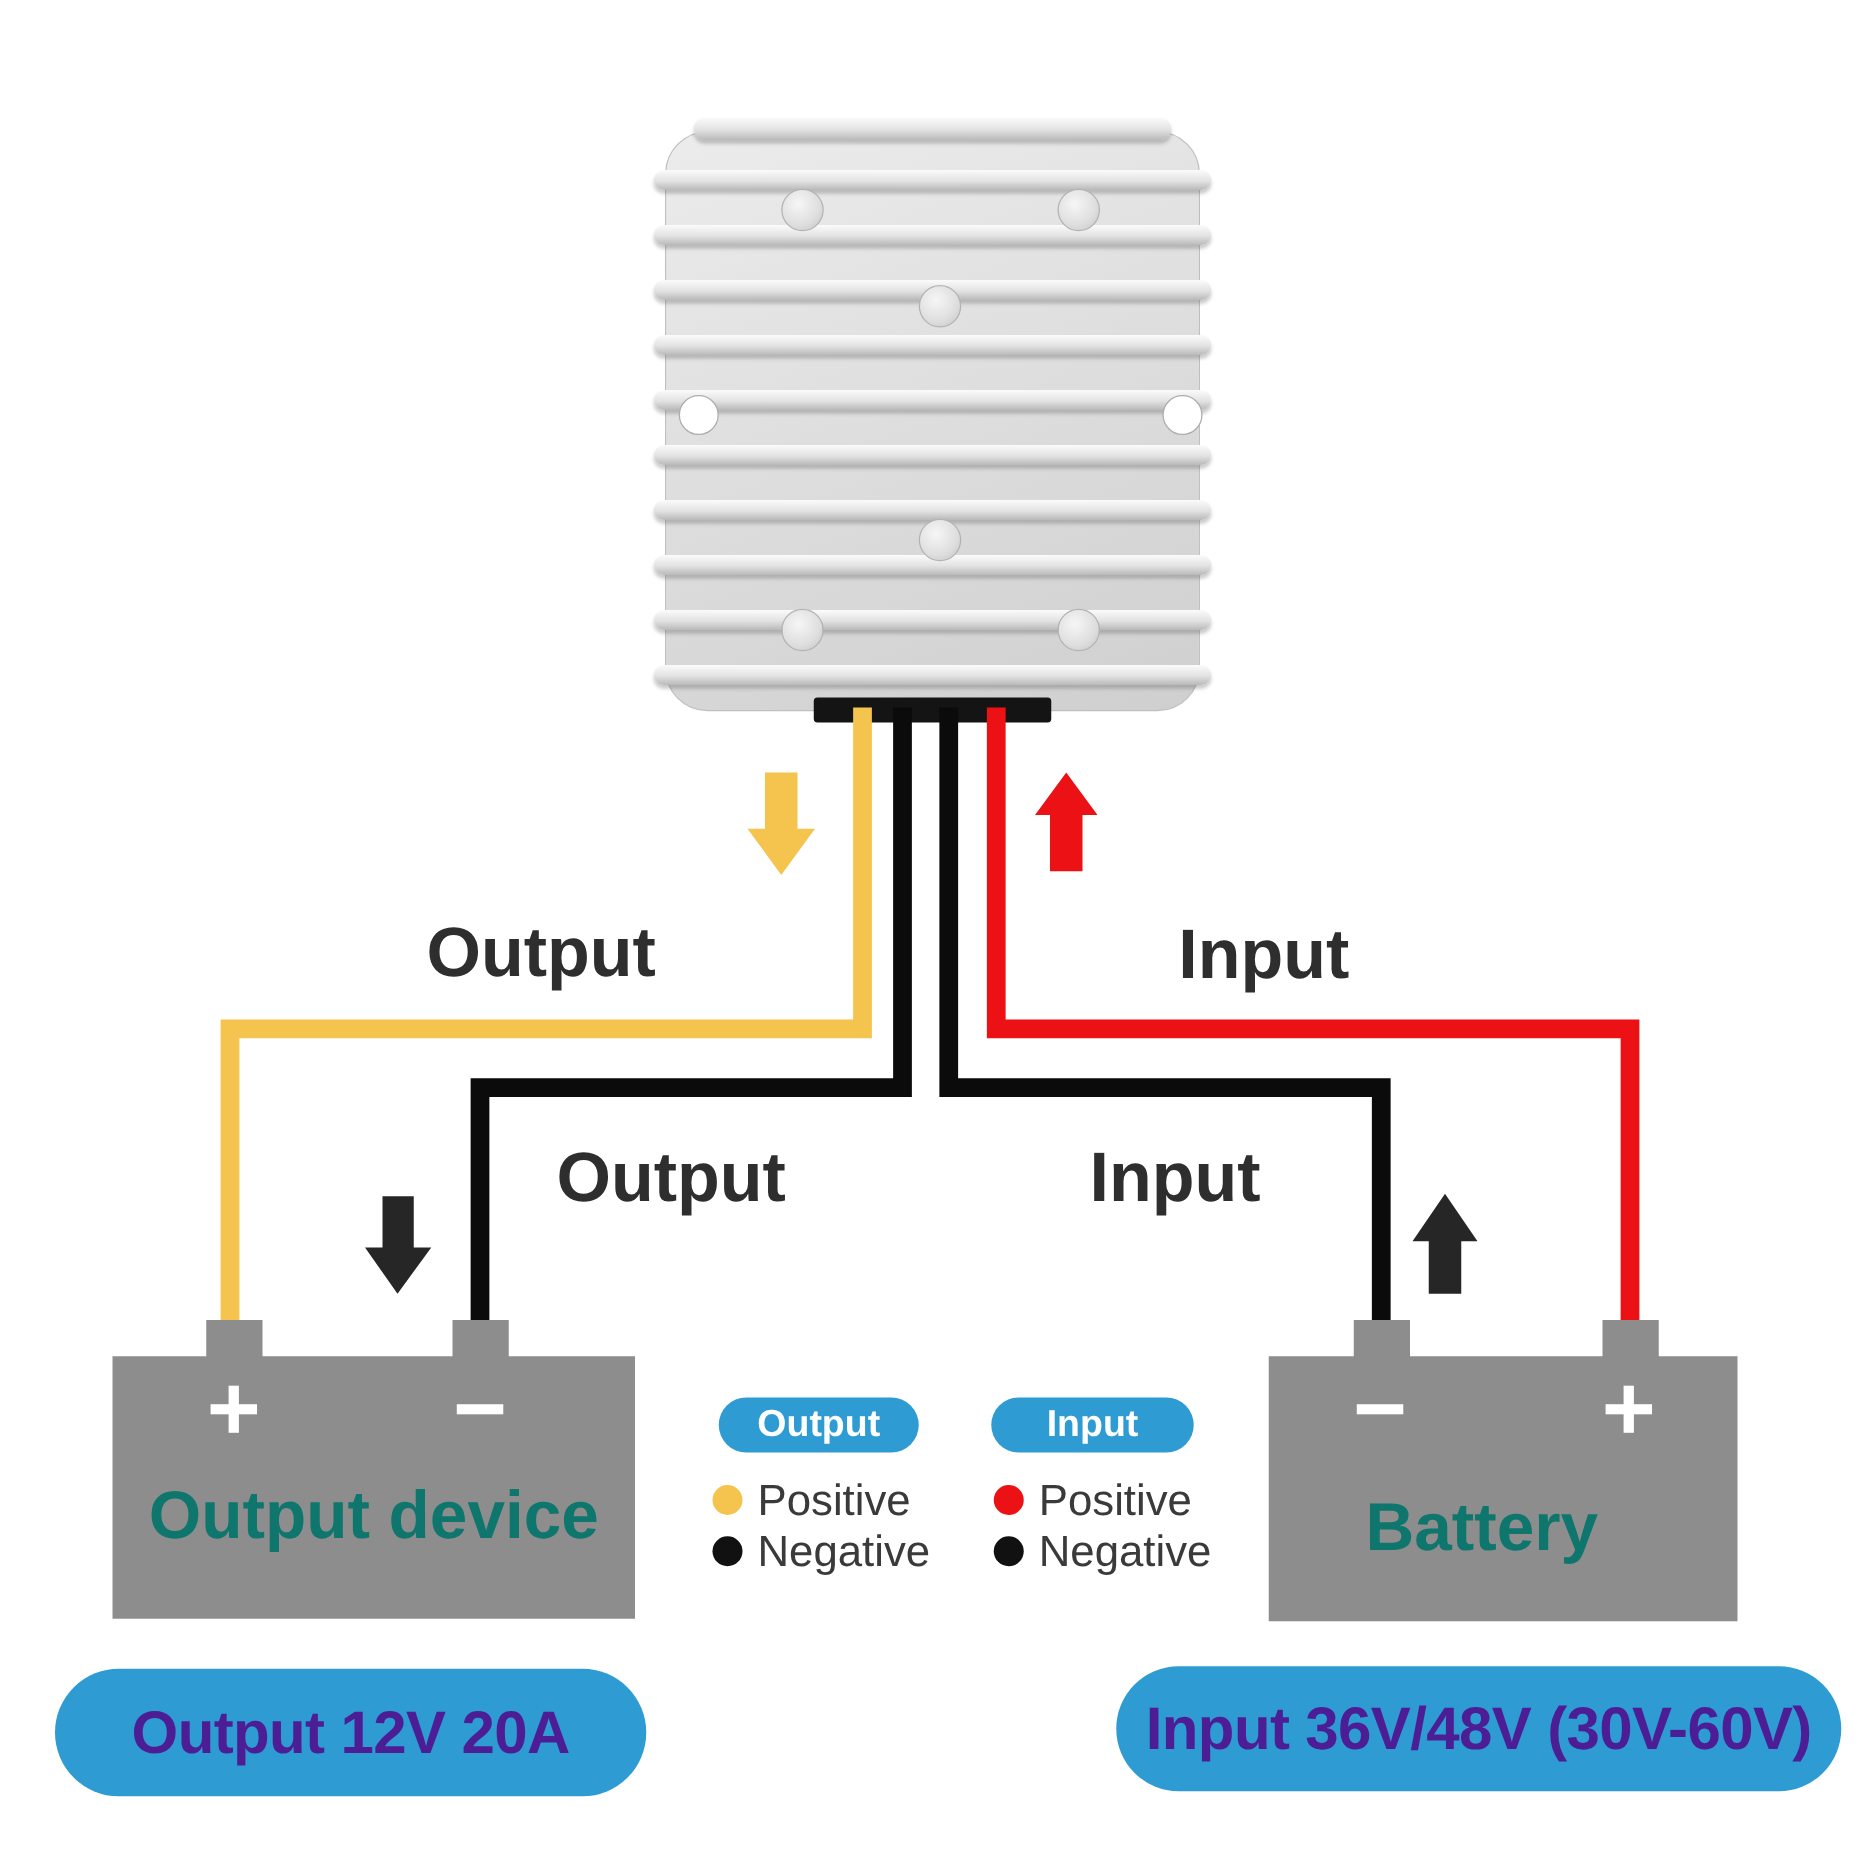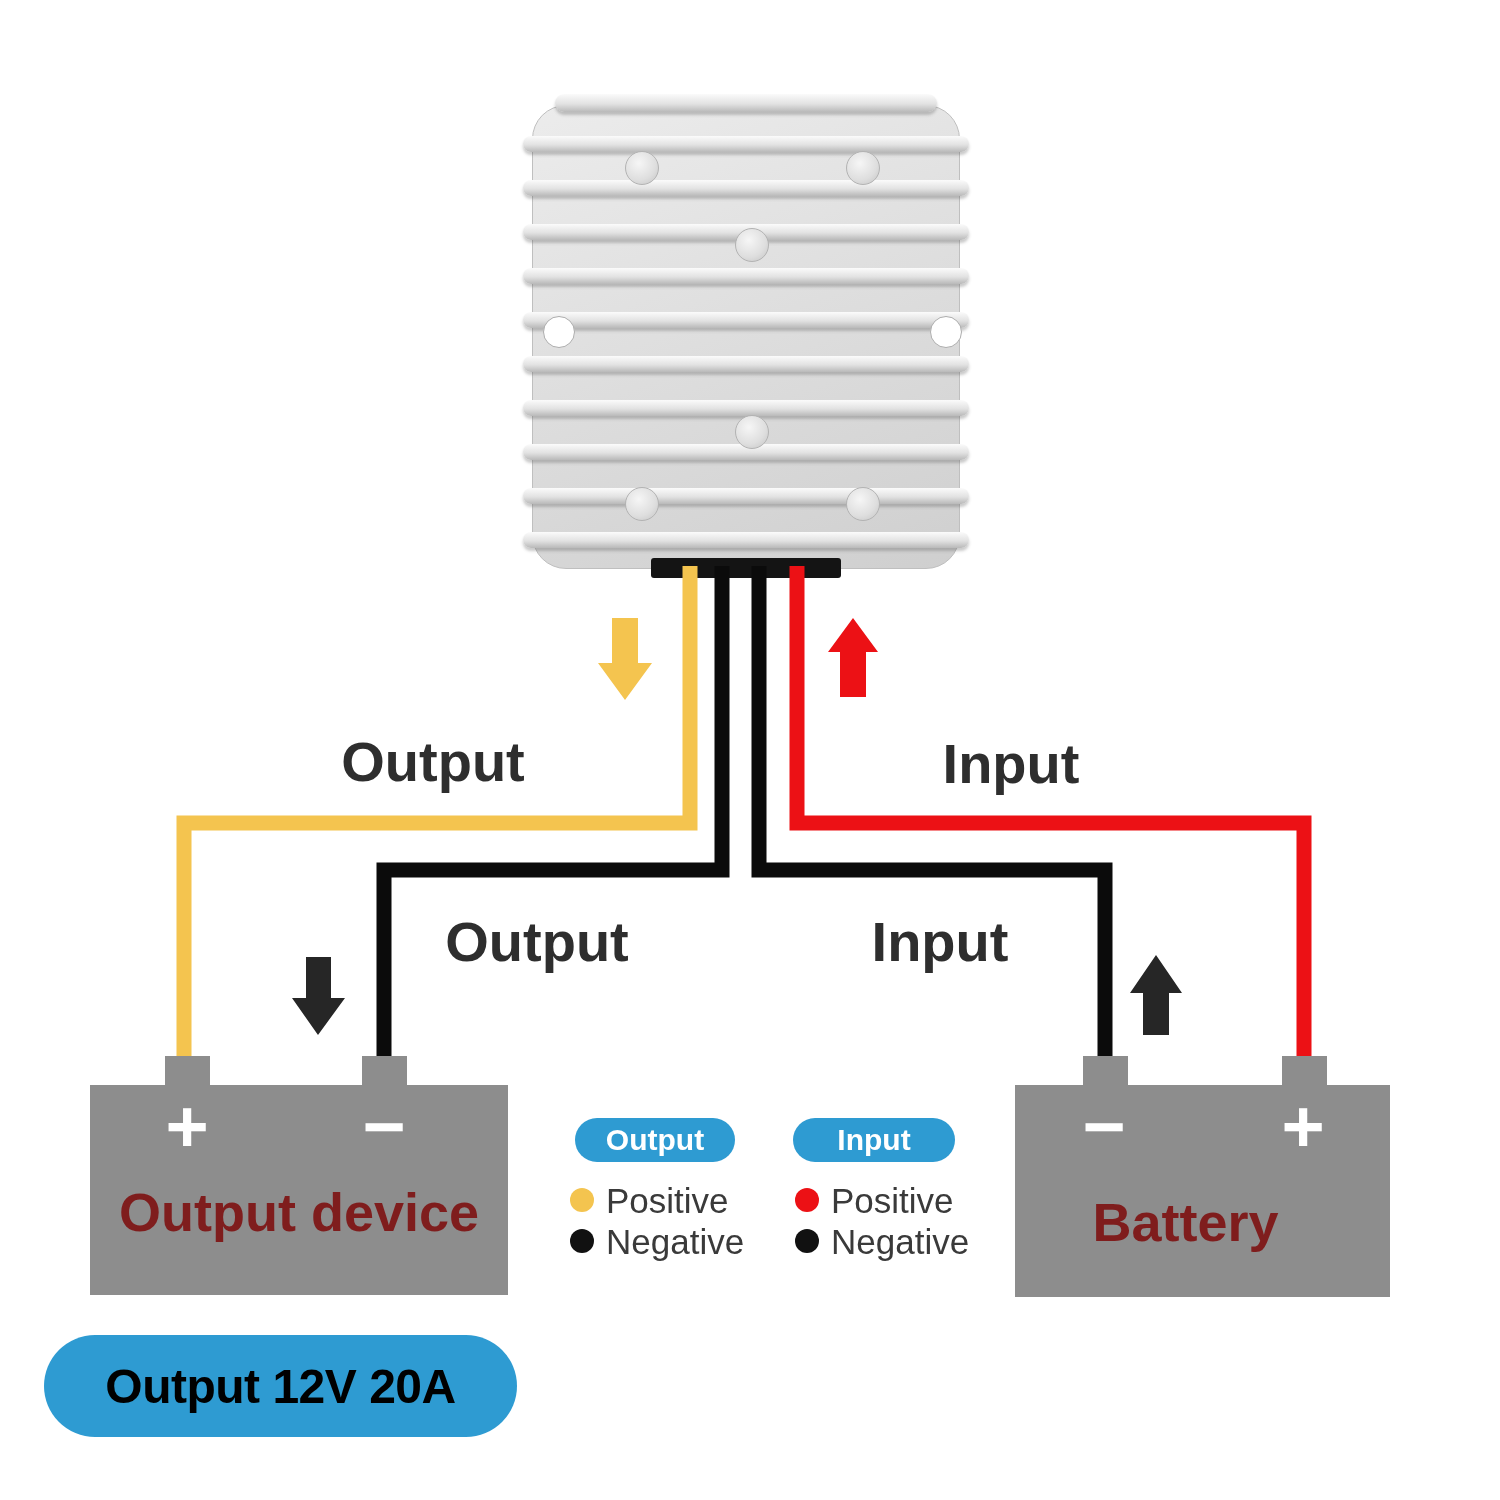--- a/index.html
+++ b/index.html
@@ -47,42 +47,42 @@
     font-size:56px;font-weight:bold;color:#2E2E2E;white-space:nowrap;z-index:4;
   }
   
   .box{position:absolute;background:#8D8D8D;z-index:3;}
   .terminal{position:absolute;width:45px;height:30px;background:#8D8D8D;top:1056px;z-index:3;}
   .sign{
     position:absolute;transform:translate(-50%,-50%);color:#ffffff;
     font-size:74px;font-weight:bold;z-index:4;line-height:1;white-space:nowrap;
   }
   .box-title{
-    position:absolute;text-align:center;color:#7f1d1d;font-weight:bold;
+    position:absolute;text-align:center;color:#0f766e;font-weight:bold;
     font-size:54px;line-height:1;z-index:4;white-space:nowrap;
   }
   
   .legend-pill{
     position:absolute;height:44px;border-radius:22px;background:#2E9BD2;
     display:flex;align-items:center;justify-content:center;
     color:#ffffff;font-size:30px;font-weight:bold;z-index:4;
   }
   .legend-row{
     position:absolute;height:40px;display:flex;align-items:center;gap:12px;z-index:4;
   }
   .dot{width:24px;height:24px;border-radius:50%;flex:0 0 auto;}
   .dot-yellow{background:#F4C44F;}
   .dot-red{background:#EC1115;}
   .dot-black{background:#111111;}
   .legend-text{font-size:35px;color:#3A3A3A;line-height:1;white-space:nowrap;}
   
   .badge{
     position:absolute;background:#2E9BD2;border-radius:51px;
     display:flex;align-items:center;justify-content:center;
-    color:#000000;font-weight:bold;font-size:48px;letter-spacing:-0.5px;
+    color:#4c1d95;font-weight:bold;font-size:48px;letter-spacing:-0.5px;
     z-index:4;white-space:nowrap;
   }
 </style>
 </head>
 <body>
 
 <div class="stage">
 
   <div class="device">
     <div class="fin fin-top"></div>
@@ -151,14 +151,15 @@
   <div class="legend-row" style="left:795px;top:1180px">
     <span class="dot dot-red"></span>
     <span class="legend-text">Positive</span>
   </div>
   <div class="legend-row" style="left:795px;top:1221px">
     <span class="dot dot-black"></span>
     <span class="legend-text">Negative</span>
   </div>
 
   <div class="badge" style="left:44px;top:1335px;width:473px;height:102px">Output 12V 20A</div>
+  <div class="badge" style="left:893px;top:1333px;width:580px;height:100px">Input 36V/48V (30V-60V)</div>
 
 </div>
 
 </body></html>

